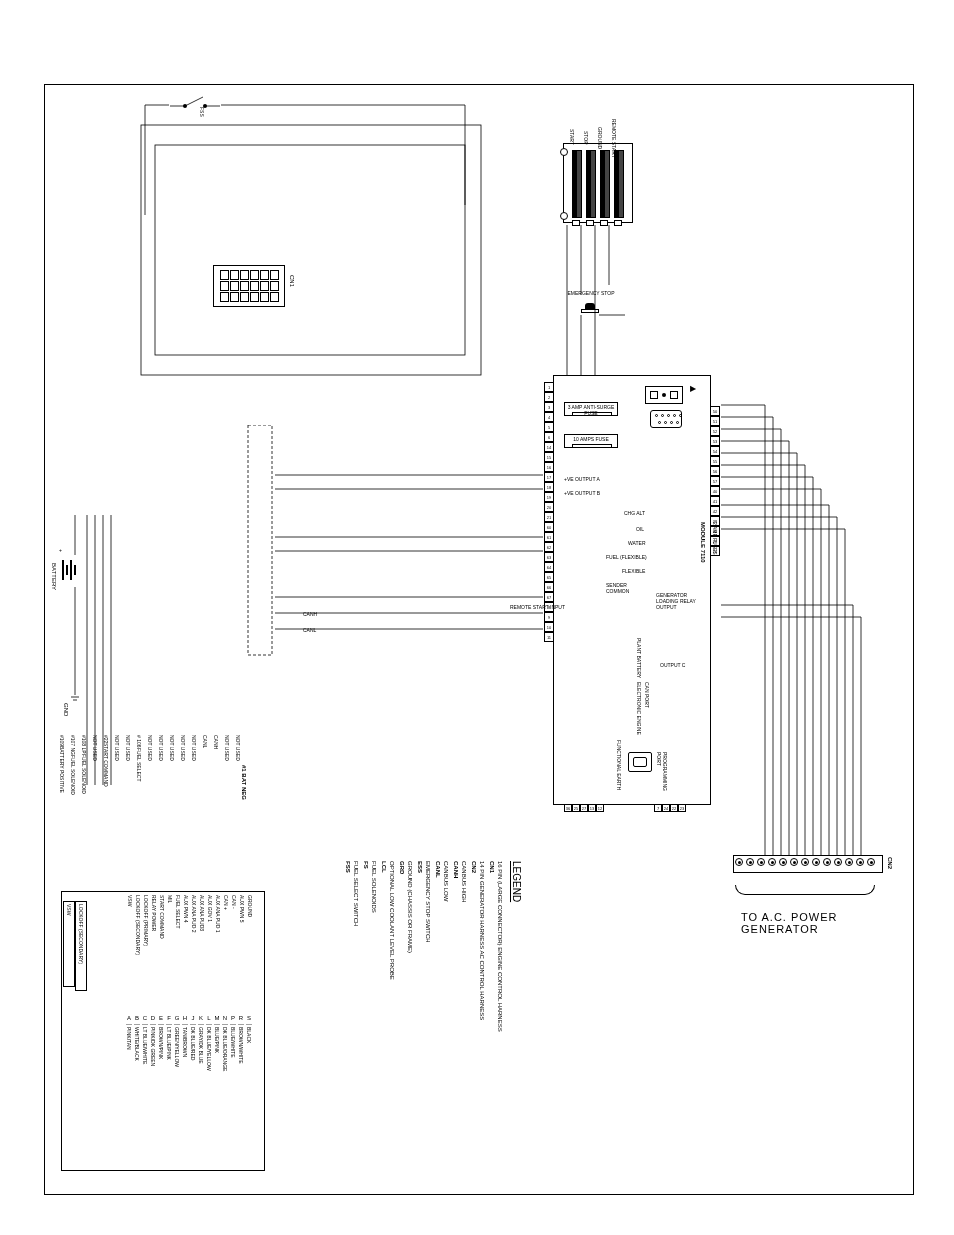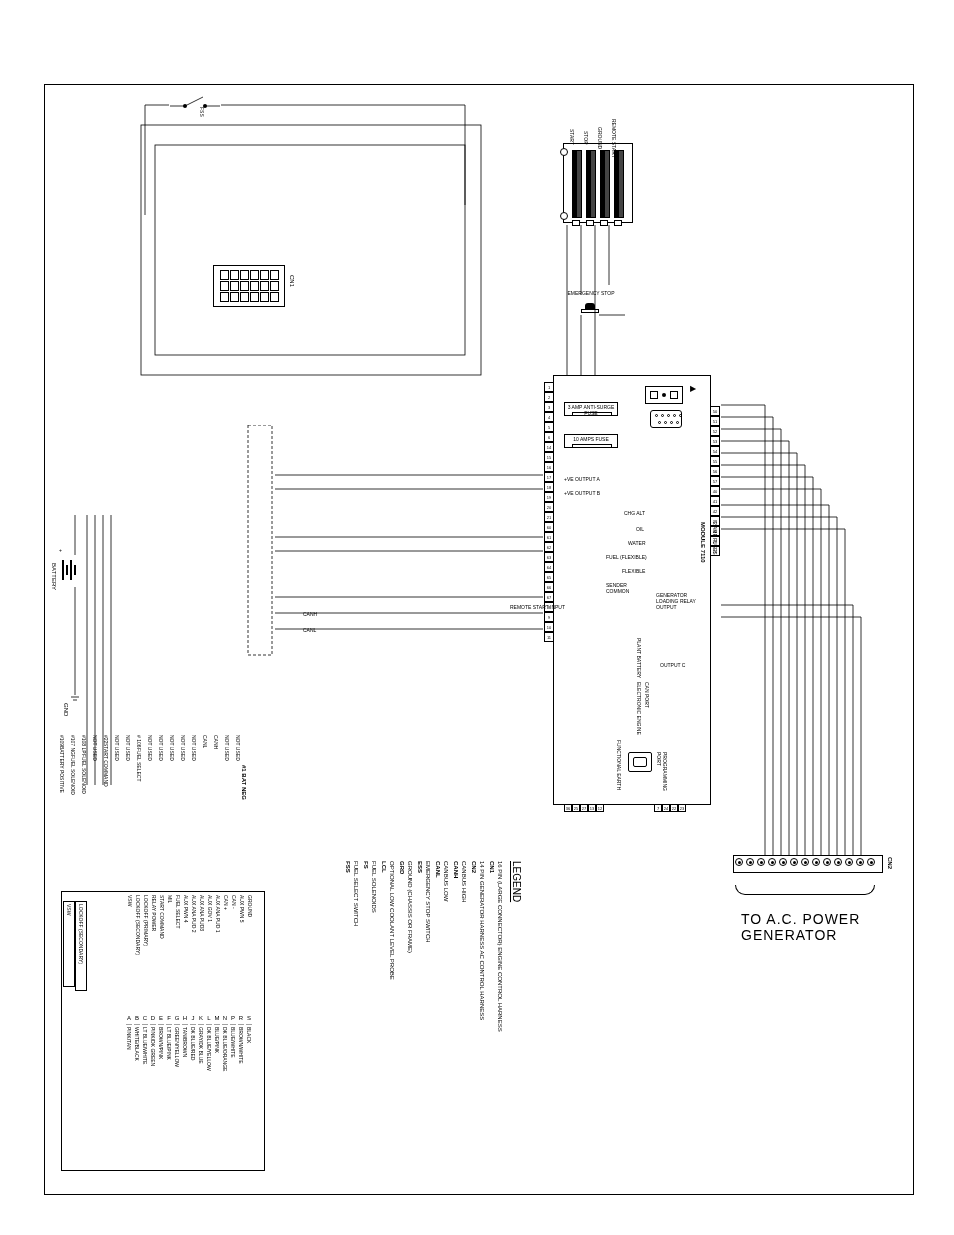--- a/index.html
+++ b/index.html
@@ -23,21 +23,21 @@
 .switch-block .sw{position:absolute;width:10px;height:38px;background:linear-gradient(90deg,#000 0%,#000 50%,#444 50%,#444 100%);border:1px solid #000}
 .switch-block .port{position:absolute;width:8px;height:6px;border:1px solid #000;background:#fff}
 .switch-block .knob{position:absolute;width:8px;height:8px;border-radius:50%;border:1px solid #000;background:#fff}
 .switch-lbl{position:absolute;font-size:5px;writing-mode:vertical-rl;text-orientation:mixed}
 .estop{position:absolute;width:18px;height:10px}
 .estop .cap{width:10px;height:6px;border-radius:3px 3px 0 0;background:#000;margin:auto}
 .estop .base{width:18px;height:4px;border:1px solid #000}
 .db9{position:absolute;width:32px;height:18px;border:1px solid #000;border-radius:3px}
 .db9 .drow{position:absolute;display:flex;gap:3px}
 .db9 .drow .dd{width:3px;height:3px;border-radius:50%;border:1px solid #000}
-.to-gen{position:absolute;font-size:14px;letter-spacing:1px}
+.to-gen{position:absolute;font-size:11px;letter-spacing:1px}
 .brace{position:absolute;border:1px solid #000;border-top:none;border-radius:0 0 30px 30px;height:10px}
 .cn-term-strip{position:absolute;border:1px solid #000;background:#fff}
 .module-terminals{position:absolute;display:grid;grid-auto-flow:column;grid-template-rows:8px;gap:0}
 .module-terminals .mt{width:8px;height:8px;border:1px solid #000;font-size:4px;text-align:center;line-height:7px}
 .module-side-nums{position:absolute;display:grid;grid-template-columns:10px;gap:0}
 .module-side-nums .sn{height:10px;border:1px solid #000;font-size:4px;text-align:center;line-height:9px}
 .lockoff-box{position:absolute;border:1px solid #000;font-size:5px;writing-mode:vertical-rl;text-orientation:mixed;padding:2px}
 .wire{stroke:#000;stroke-width:0.8;fill:none}
 .wire-d{stroke:#000;stroke-width:0.8;fill:none;stroke-dasharray:3 2}
 .bat{position:absolute}

